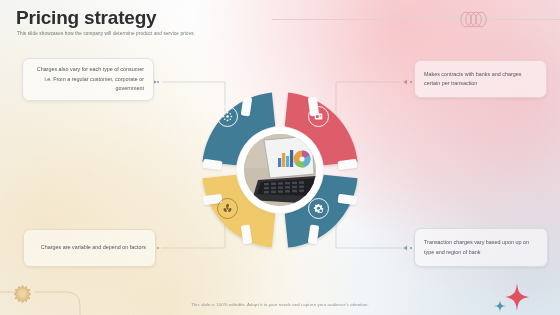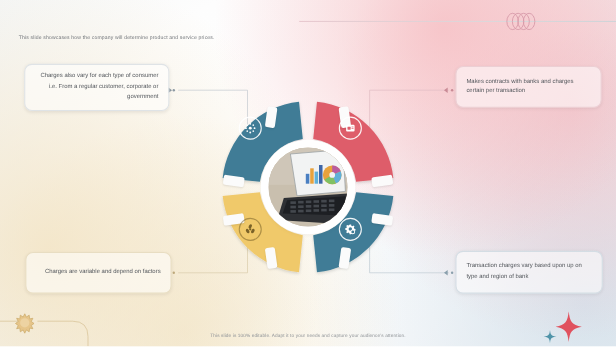--- a/index.html
+++ b/index.html
@@ -95,20 +95,21 @@
   .footer{
     position:absolute;left:0;right:0;top:302px;text-align:center;
     font-size:4.3px;color:#8e9296;letter-spacing:0.1px;
   }
 </style>
 </head>
 <body>
 
 <div class="slide">
 
+  <div class="title">Pricing strategy</div>
   <div class="subtitle">This slide showcases how the company will determine product and service prices.</div>
 
   <div class="hdr-line"></div>
   <svg class="coil" viewBox="0 0 36 17">
     <g fill="none" stroke="#d79aa8" stroke-width="0.8">
       <ellipse cx="9" cy="8.5" rx="5.2" ry="7.4"></ellipse>
       <ellipse cx="14" cy="8.5" rx="5.2" ry="7.4"></ellipse>
       <ellipse cx="19" cy="8.5" rx="5.2" ry="7.4"></ellipse>
       <ellipse cx="24" cy="8.5" rx="5.2" ry="7.4"></ellipse>
     </g>

